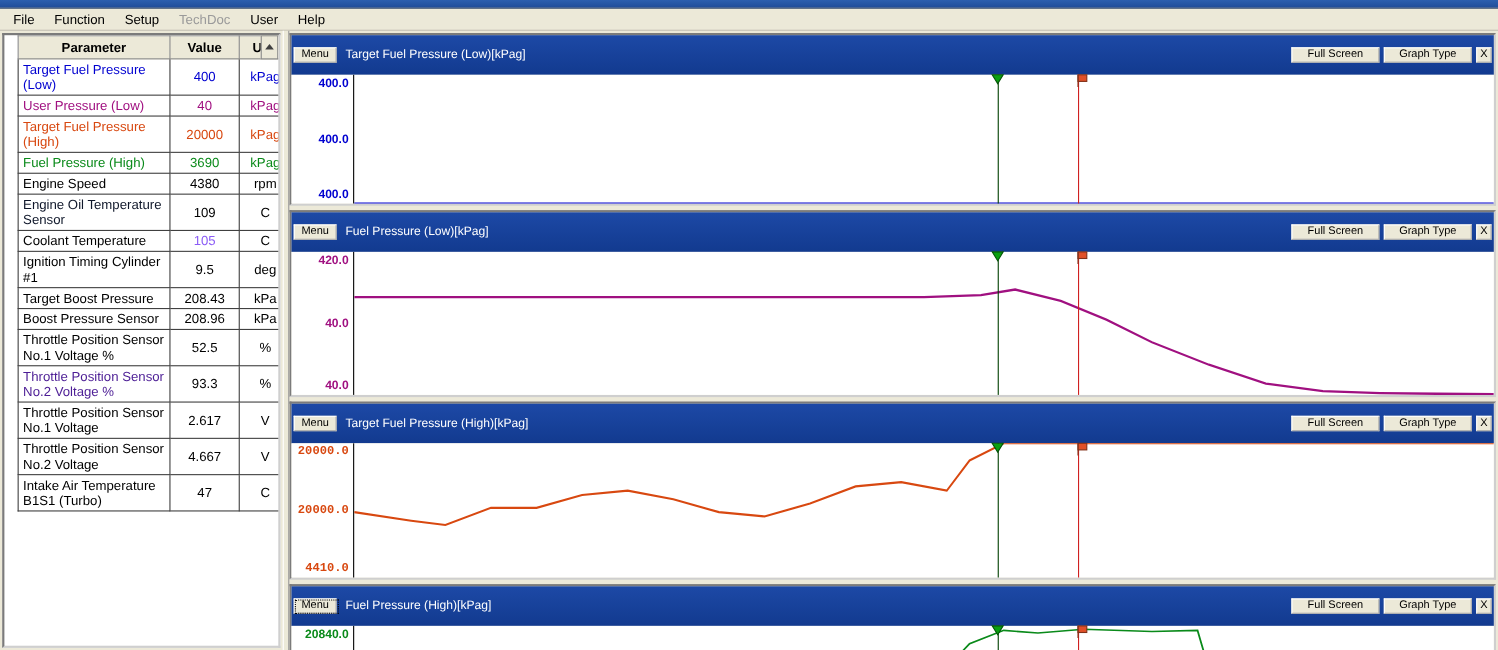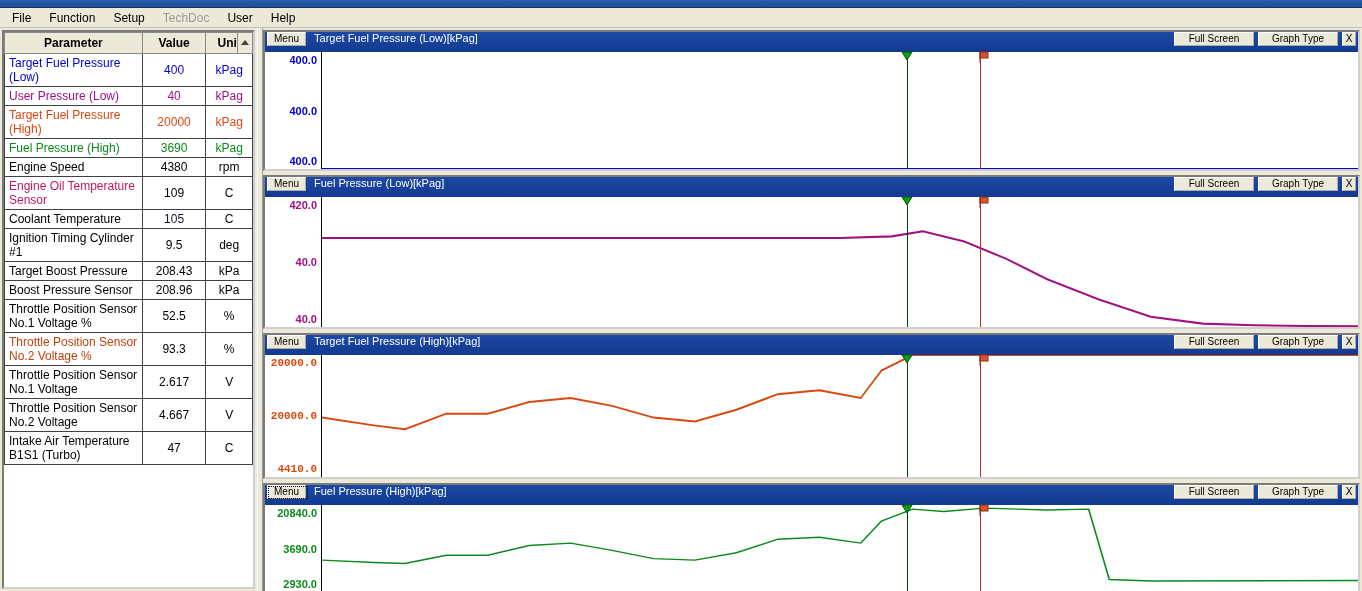--- a/index.html
+++ b/index.html
@@ -47,20 +47,21 @@
     background: #fff;
     border: 2px inset #cfcfcf;
     margin: 2px;
     overflow: hidden;
     position: relative;
   }
   .param-table {
     width: 100%;
     border-collapse: collapse;
     table-layout: fixed;
+    margin-left: 12px;
   }
   .param-table th {
     background: #ece9d8;
     border: 1px solid #8a8a8a;
     font-weight: bold;
     padding: 3px 2px;
     font-size: 12px;
     text-align: center;
   }
   .param-table td {
@@ -99,23 +100,24 @@
     gap: 4px;
     overflow: hidden;
   }
   .graph-panel {
     border: 2px inset #cfcfcf;
     background: #ece9d8;
     display: flex;
     flex-direction: column;
   }
   .graph-header {
-    height: 20px;
+    height: 36px;
     background: linear-gradient(#1d49a6,#123a8f);
     display: flex;
+    align-items: center;
     color: #fff;
     font-size: 11px;
     padding: 0 2px;
     gap: 4px;
   }
   .graph-header .menu-btn,
   .graph-header .hdr-btn {
     background: #ece9d8;
     color: #000;
     border: 1px outset #fff;
@@ -227,27 +229,27 @@
             <td class="col-name" style="color:#0a8a1a">Fuel Pressure (High)</td>
             <td class="col-val" style="color:#0a8a1a">3690</td>
             <td class="col-unit" style="color:#0a8a1a">kPag</td>
           </tr>
           <tr>
             <td class="col-name" style="color:#000000">Engine Speed</td>
             <td class="col-val" style="color:#000000">4380</td>
             <td class="col-unit" style="color:#000000">rpm</td>
           </tr>
           <tr>
-            <td class="col-name" style="color:#be185d">Engine Oil Temperature Sensor</td>
+            <td class="col-name" style="color:#0f172a">Engine Oil Temperature Sensor</td>
             <td class="col-val" style="color:#000000">109</td>
             <td class="col-unit" style="color:#000000">C</td>
           </tr>
           <tr>
             <td class="col-name" style="color:#000000">Coolant Temperature</td>
-            <td class="col-val" style="color:#0f172a">105</td>
+            <td class="col-val" style="color:#8b5cf6">105</td>
             <td class="col-unit" style="color:#000000">C</td>
           </tr>
           <tr>
             <td class="col-name" style="color:#000000">Ignition Timing Cylinder #1</td>
             <td class="col-val" style="color:#000000">9.5</td>
             <td class="col-unit" style="color:#000000">deg</td>
           </tr>
           <tr>
             <td class="col-name" style="color:#000000">Target Boost Pressure</td>
             <td class="col-val" style="color:#000000">208.43</td>
@@ -257,21 +259,21 @@
             <td class="col-name" style="color:#000000">Boost Pressure Sensor</td>
             <td class="col-val" style="color:#000000">208.96</td>
             <td class="col-unit" style="color:#000000">kPa</td>
           </tr>
           <tr>
             <td class="col-name" style="color:#000000">Throttle Position Sensor No.1 Voltage %</td>
             <td class="col-val" style="color:#000000">52.5</td>
             <td class="col-unit" style="color:#000000">%</td>
           </tr>
           <tr>
-            <td class="col-name" style="color:#c2410c">Throttle Position Sensor No.2 Voltage %</td>
+            <td class="col-name" style="color:#4c1d95">Throttle Position Sensor No.2 Voltage %</td>
             <td class="col-val" style="color:#000000">93.3</td>
             <td class="col-unit" style="color:#000000">%</td>
           </tr>
           <tr>
             <td class="col-name" style="color:#000000">Throttle Position Sensor No.1 Voltage</td>
             <td class="col-val" style="color:#000000">2.617</td>
             <td class="col-unit" style="color:#000000">V</td>
           </tr>
           <tr>
             <td class="col-name" style="color:#000000">Throttle Position Sensor No.2 Voltage</td>

